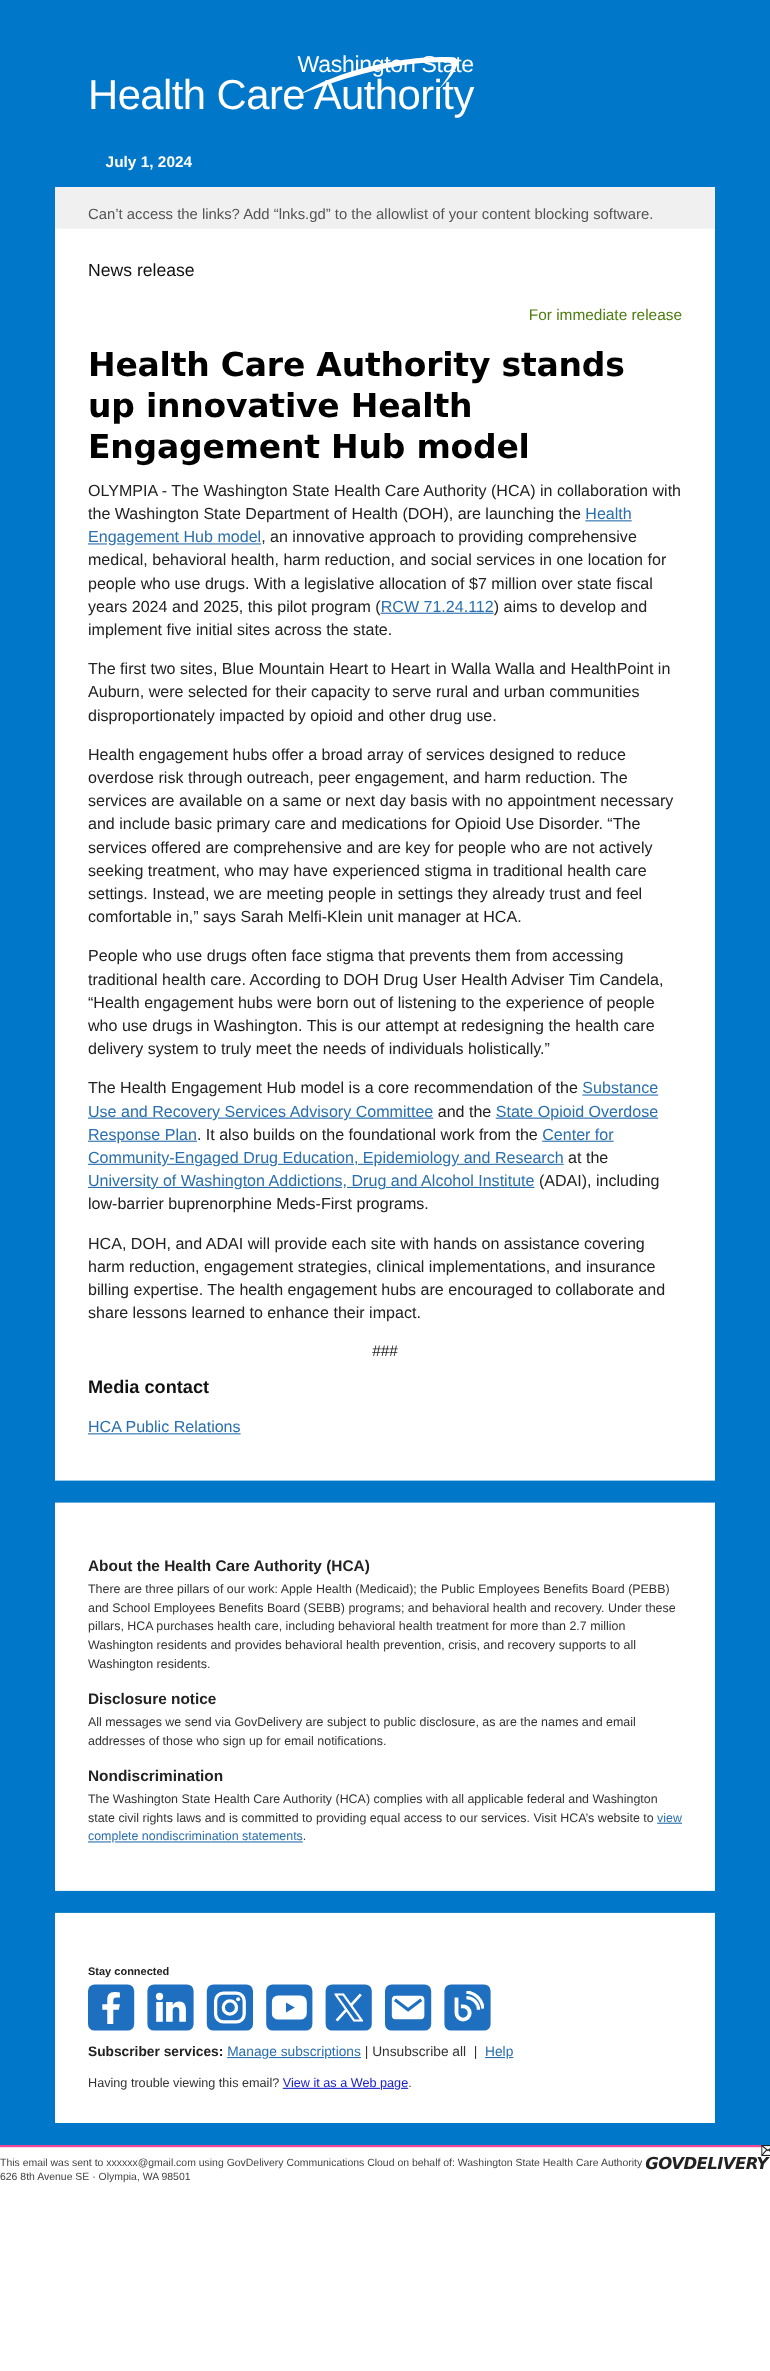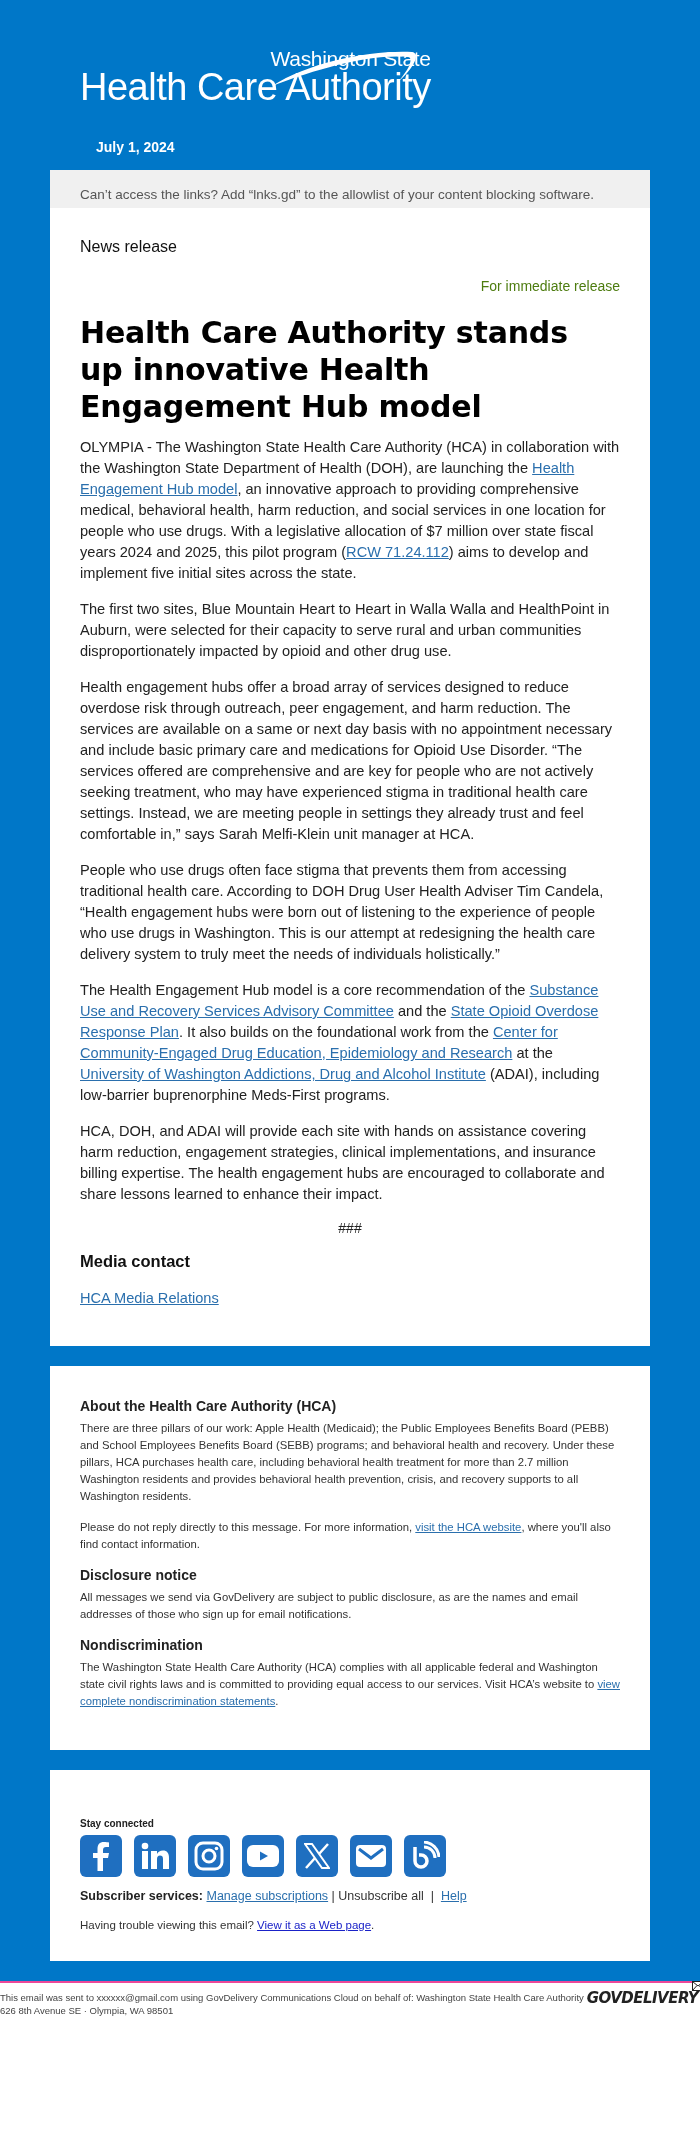--- a/index.html
+++ b/index.html
@@ -17,21 +17,21 @@
   .article { padding: 30px 30px 40px 30px; color: #222; }
   .kicker { font-weight: normal; font-size: 16px; color: #111; margin: 0 0 22px 0; }
   .imm { font-size: 14px; color: #4d7c0f; margin: 16px 0 20px 0; text-align: right; }
   h1 { font-family: "DejaVu Sans", sans-serif; font-weight: bold; font-size: 30px; line-height: 37px; color: #000; margin: 0 0 12px 0; letter-spacing: -0.2px; }
   .article p.body { font-size: 14.6px; line-height: 21px; margin: 0 0 15px 0; }
   a { color: #2a6fad; text-decoration: underline; }
   .hashes { text-align: center; font-size: 14px; margin: 10px 0 16px 0; }
   .mc-title { font-weight: bold; font-size: 16.5px; margin: 0 0 19px 0; color: #111; }
   .mc-link { font-size: 14.6px; }
   .gap { height: 20px; }
-  .about { padding: 32px 30px 40px 30px; color: #333; font-size: 11.3px; line-height: 17px; }
+  .about { padding: 49px 30px 40px 30px; color: #333; font-size: 11.3px; line-height: 17px; }
   .about h3 { font-size: 14px; font-weight: bold; margin: 0 0 5px 0; color: #222; }
   .about p { margin: 0 0 14px 0; }
   .about .sect { margin-top: 4px; }
   .stay { padding: 32px 30px 30px 30px; color: #333; }
   .stay h3 { font-size: 10px; font-weight: bold; margin: 16px 0 6px 0; color: #222; }
   .icons { display: flex; gap: 12px; margin-bottom: 12px; }
   .sico { width: 42px; height: 42px; background: #1f6fc0; border-radius: 6px; display: flex; align-items: center; justify-content: center; }
   .subs { font-size: 12.5px; margin: 0 0 16px 0; }
   .subs b { color: #222; }
   .trouble { font-size: 11.5px; margin: 0; }
@@ -67,30 +67,29 @@
       <p class="body">The first two sites, Blue Mountain Heart to Heart in Walla Walla and HealthPoint in Auburn, were selected for their capacity to serve rural and urban communities disproportionately impacted by opioid and other drug use.</p>
       <p class="body">Health engagement hubs offer a broad array of services designed to reduce overdose risk through outreach, peer engagement, and harm reduction. The services are available on a same or next day basis with no appointment necessary and include basic primary care and medications for Opioid Use Disorder. “The services offered are comprehensive and are key for people who are not actively seeking treatment, who may have experienced stigma in traditional health care settings. Instead, we are meeting people in settings they already trust and feel comfortable in,” says Sarah Melfi-Klein unit manager at HCA.</p>
       <p class="body">People who use drugs often face stigma that prevents them from accessing traditional health care. According to DOH Drug User Health Adviser Tim Candela, “Health engagement hubs were born out of listening to the experience of people who use drugs in Washington. This is our attempt at redesigning the health care delivery system to truly meet the needs of individuals holistically.”</p>
 
       <p class="body"><span>The Health Engagement Hub model is a core recommendation of the </span><a href="#">Substance Use and Recovery Services Advisory Committee</a><span> and the </span><a href="#">State Opioid Overdose Response Plan</a><span>. It also builds on the foundational work from the </span><a href="#">Center for Community-Engaged Drug Education, Epidemiology and Research</a><span> at the </span><a href="#">University of Washington Addictions, Drug and Alcohol Institute</a><span> (ADAI), including low-barrier buprenorphine Meds-First programs.</span></p>
 
       <p class="body">HCA, DOH, and ADAI will provide each site with hands on assistance covering harm reduction, engagement strategies, clinical implementations, and insurance billing expertise. The health engagement hubs are encouraged to collaborate and share lessons learned to enhance their impact.</p>
 
       <div class="hashes">###</div>
       <div class="mc-title">Media contact</div>
-      <div class="mc-link"><a href="#">HCA Media Relations</a></div>
+      <div class="mc-link"><a href="#">HCA Public Relations</a></div>
     </div>
   </div>
 
   <div class="gap"></div>
 
   <div class="card about">
     <h3>About the Health Care Authority (HCA)</h3>
     <p>There are three pillars of our work: Apple Health (Medicaid); the Public Employees Benefits Board (PEBB) and School Employees Benefits Board (SEBB) programs; and behavioral health and recovery. Under these pillars, HCA purchases health care, including behavioral health treatment for more than 2.7 million Washington residents and provides behavioral health prevention, crisis, and recovery supports to all Washington residents.</p>
-    <p><span>Please do not reply directly to this message. For more information, </span><a href="#">visit the HCA website</a><span>, where you'll also find contact information.</span></p>
     <h3 class="sect">Disclosure notice</h3>
     <p>All messages we send via GovDelivery are subject to public disclosure, as are the names and email addresses of those who sign up for email notifications.</p>
     <h3 class="sect">Nondiscrimination</h3>
     <p style="margin:0"><span>The Washington State Health Care Authority (HCA) complies with all applicable federal and Washington state civil rights laws and is committed to providing equal access to our services. Visit HCA’s website to </span><a href="#">view complete nondiscrimination statements</a><span>.</span></p>
   </div>
 
   <div class="gap"></div>
 
   <div class="card stay">
     <h3>Stay connected</h3>

